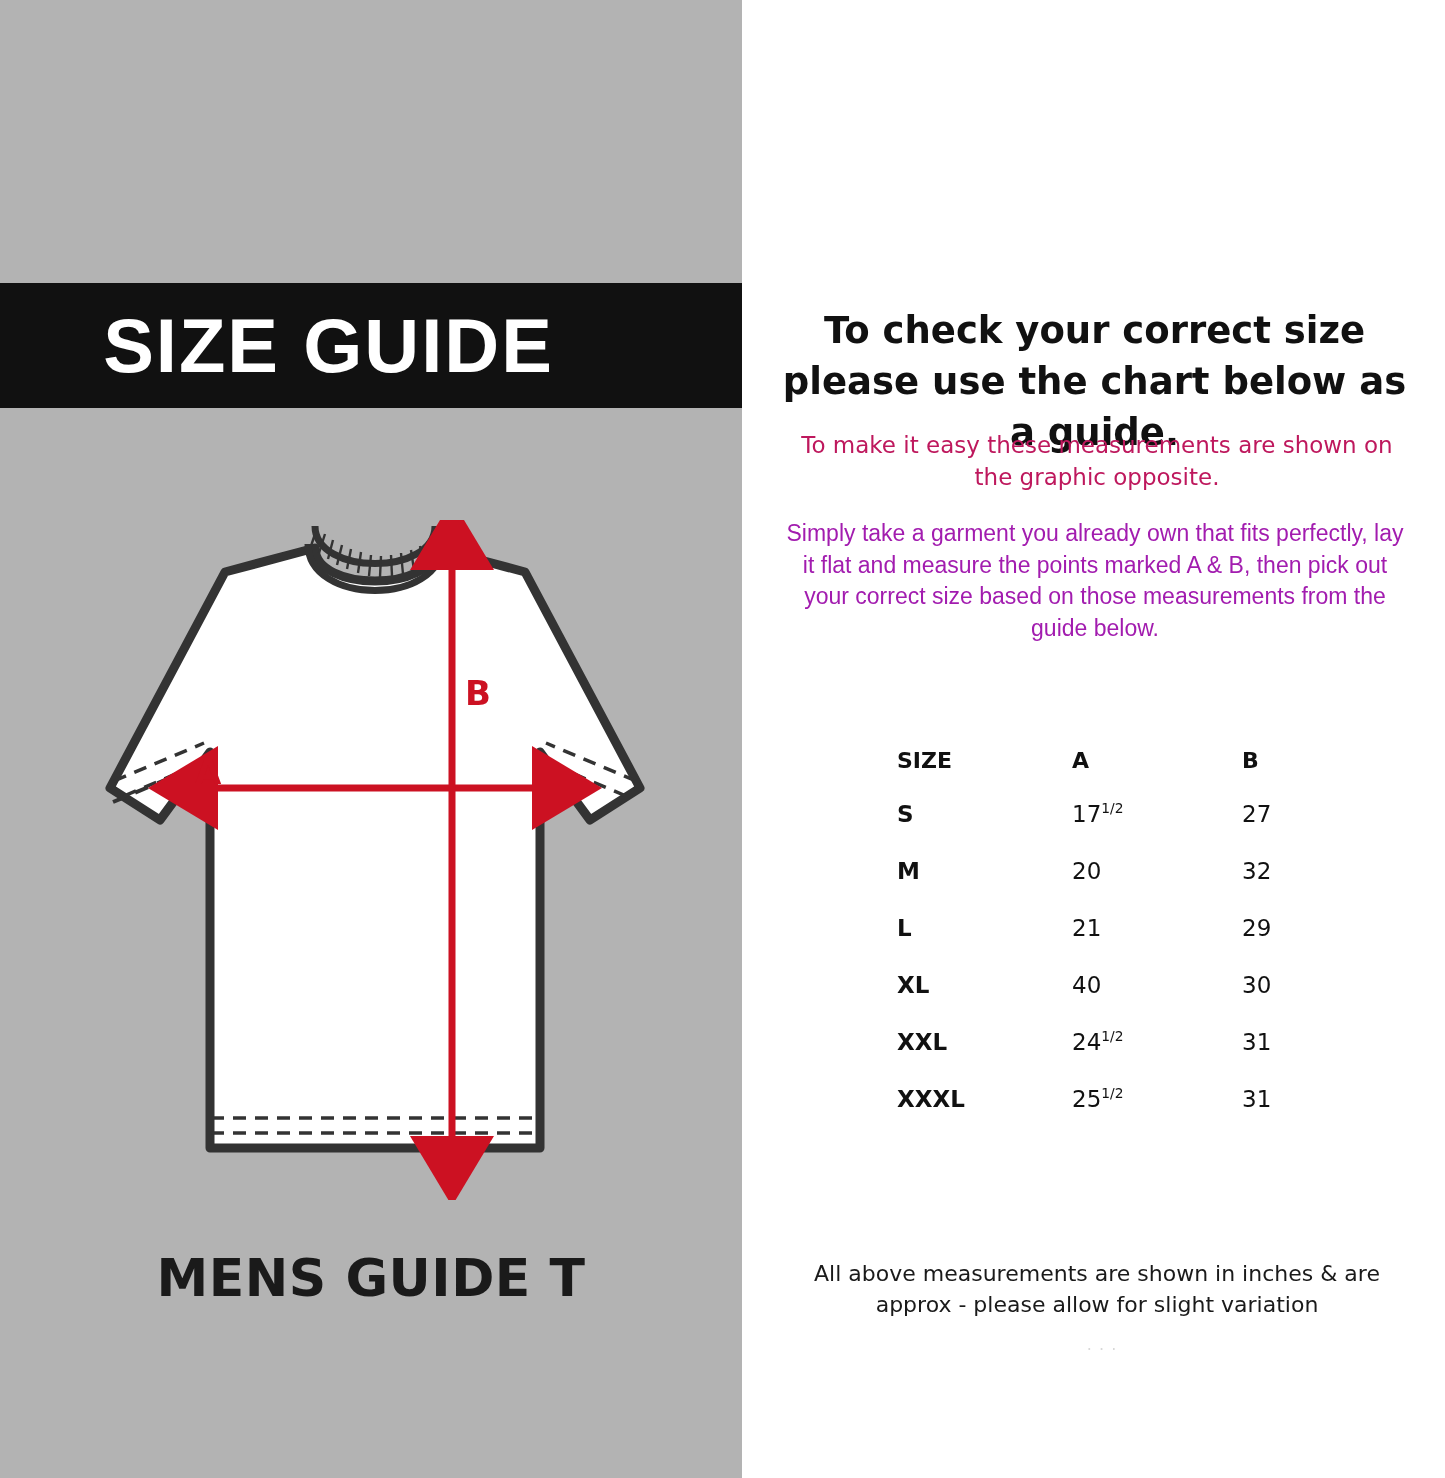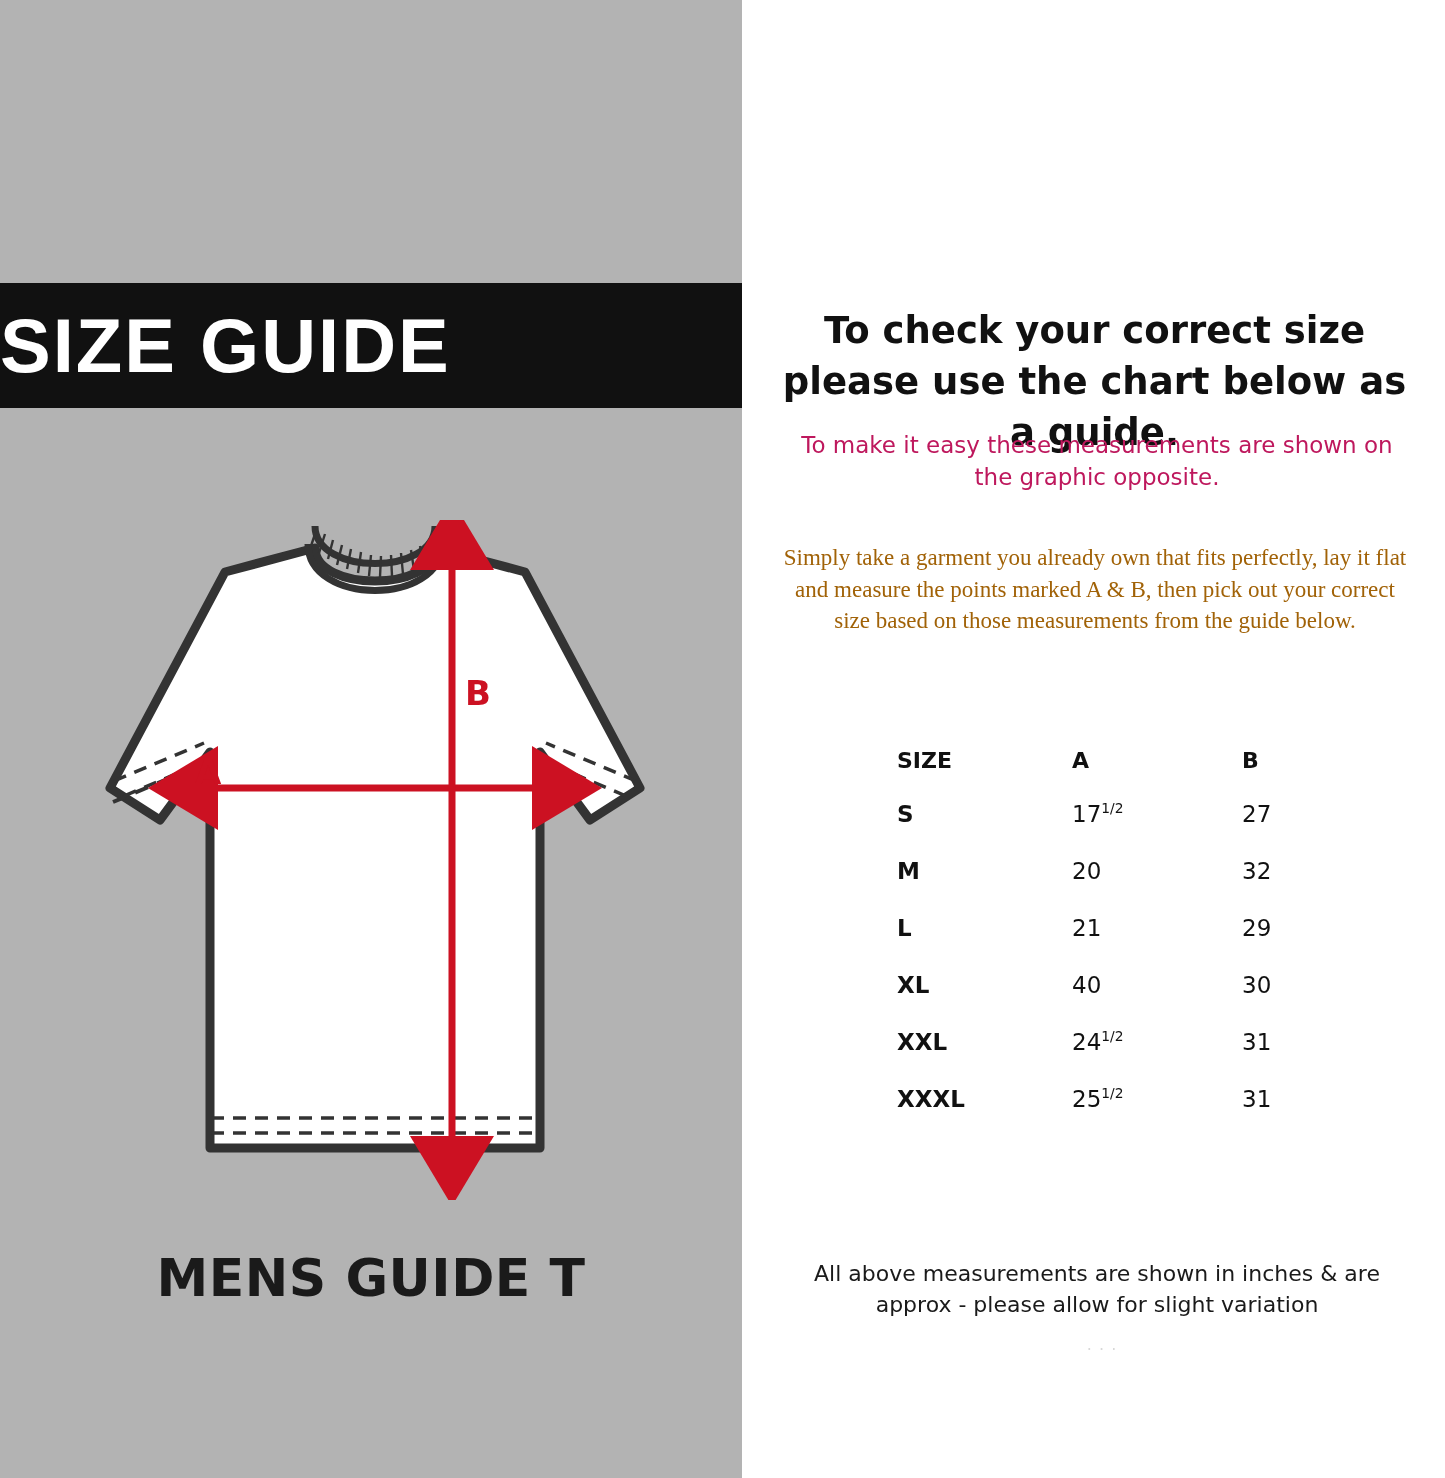--- a/index.html
+++ b/index.html
@@ -28,21 +28,21 @@
   }
   .title-bar {
     position: absolute;
     left: 0;
     top: 283px;
     width: 742px;
     height: 125px;
     background: #111111;
     display: flex;
     align-items: center;
-    justify-content: flex-start;
+    justify-content: center;
   }
   .title-bar .title-text {
     color: #ffffff;
     font-family: "Liberation Sans", sans-serif;
     font-weight: bold;
     font-size: 76px;
     letter-spacing: 2px;
     line-height: 1;
     padding-right: 85px;
   }
@@ -117,25 +117,24 @@
     font-family: "DejaVu Sans", sans-serif;
     font-size: 23px;
     line-height: 1.37;
   }
   .intro-p2 {
     position: absolute;
     left: 38px;
     top: 518px;
     width: 630px;
     text-align: center;
-    color: #a16207;
-    font-family: Liberation Serif, serif;
+    color: #a21caf;
+    font-family: Liberation Sans, sans-serif;
     font-size: 23px;
     line-height: 1.38;
-    margin-top: 24px;
   }
   
   .size-table {
     position: absolute;
     left: 155px;
     top: 735px;
     width: 420px;
     border-collapse: collapse;
   }
   .size-table th, .size-table td {

